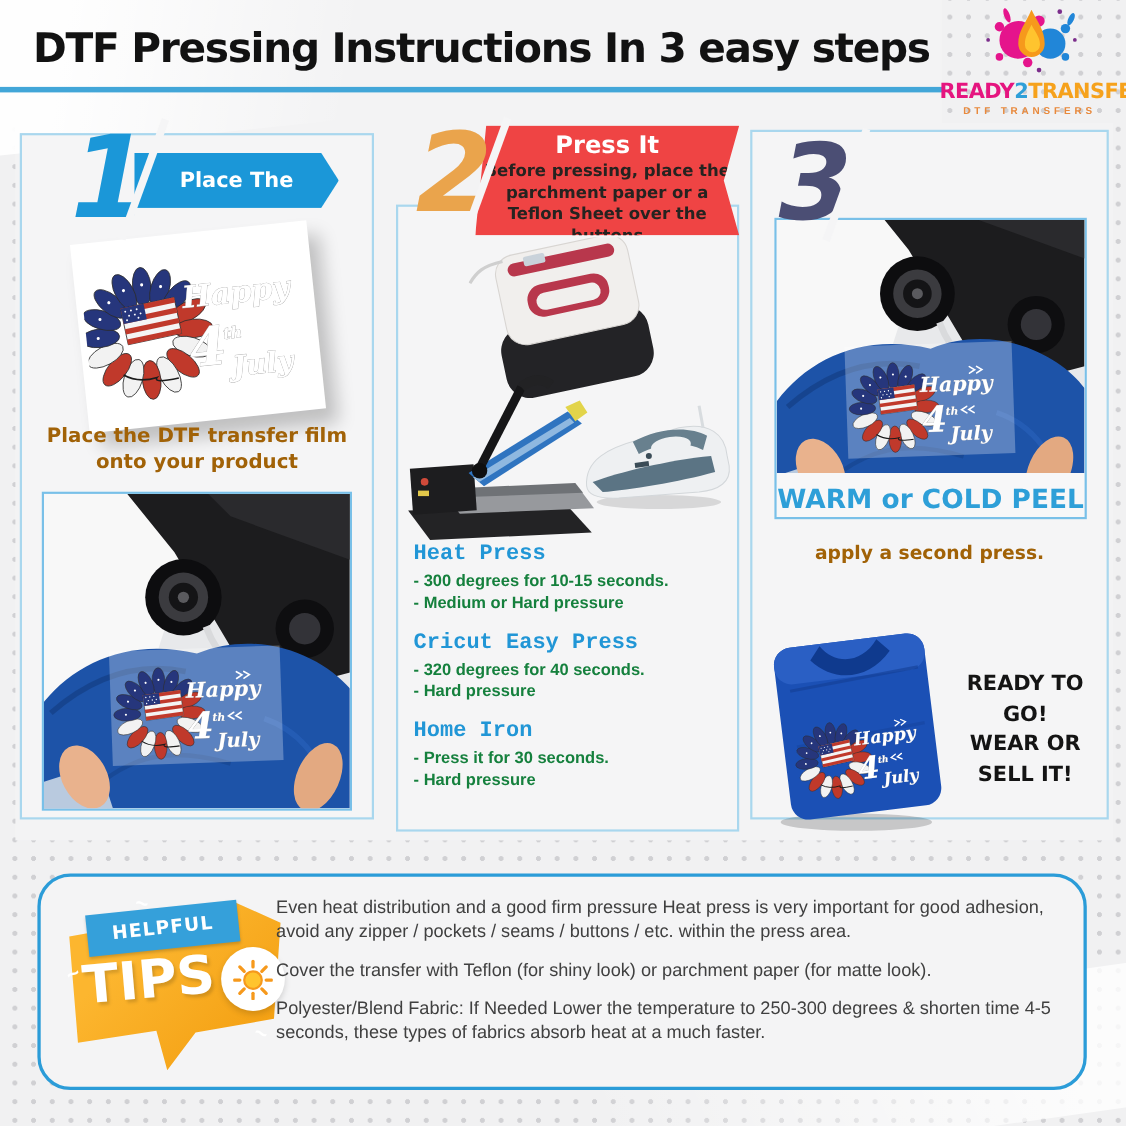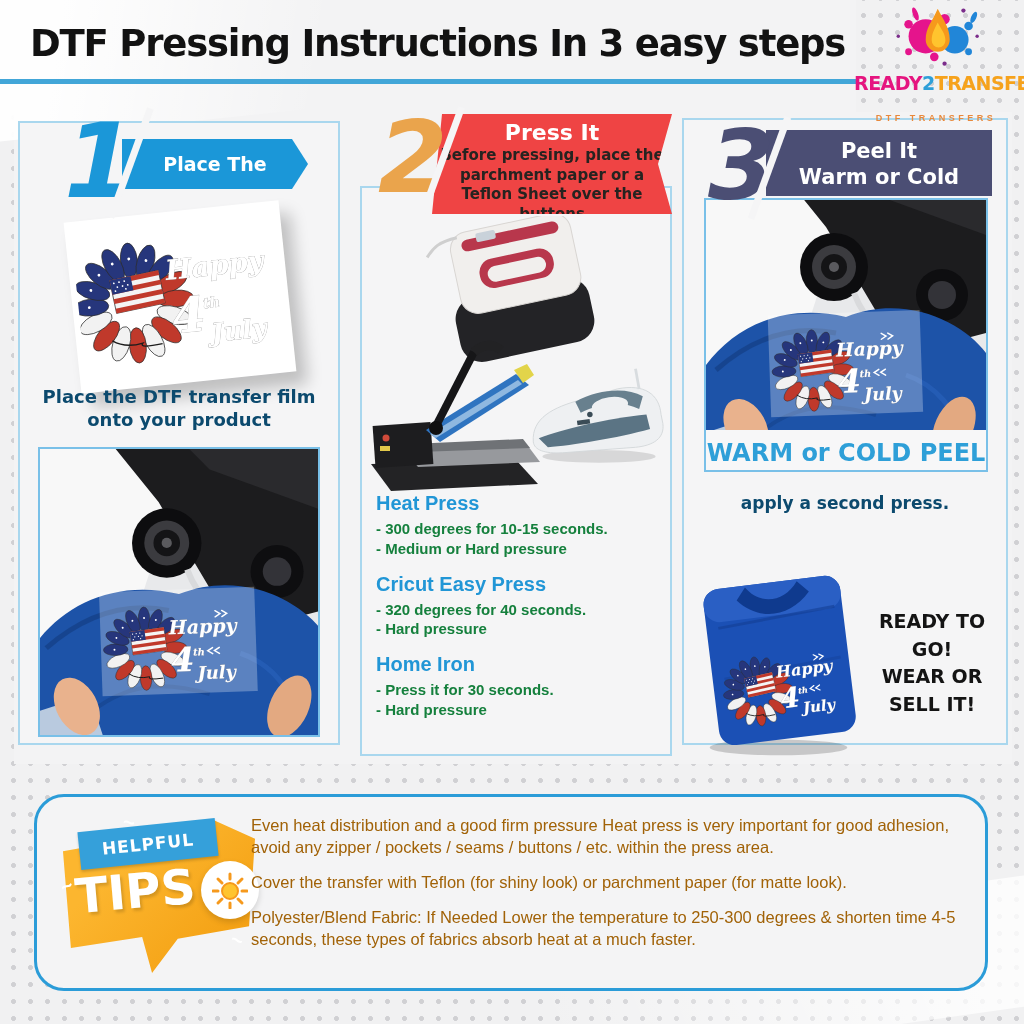--- a/index.html
+++ b/index.html
@@ -25,21 +25,21 @@
 
   
   .page-title { position:absolute; left:30px; top:22px; z-index:3;
     font-family:"DejaVu Sans", sans-serif;
     font-size:37px; font-weight:bold; letter-spacing:-1.2px; color:#121212; }
   .title-underline { position:absolute; left:0; top:79px; width:858px; height:5px;
     background:#42a6d8; z-index:3; }
   .logo { position:absolute; left:854px; top:2px; width:164px; height:112px; z-index:3; text-align:center; }
   .logo-splat-svg { display:block; margin:0 auto; width:118px; height:72px; }
   .logo-name { font-family:"DejaVu Sans", sans-serif; font-size:19px; font-weight:bold; letter-spacing:-0.5px; line-height:1; }
-  .logo-sub { margin-top:20px; font-size:9px; font-weight:bold; letter-spacing:3.5px; color:#e8893c; }
+  .logo-sub { margin-top:3px; font-size:9px; font-weight:bold; letter-spacing:3.5px; color:#e8893c; }
 
   
   .col { position:absolute; border:2px solid #a9d7ee; background:#f5f5f6; z-index:2; }
   .col1 { left:18px;  top:121px; width:322px; height:624px; }
   .col2 { left:360px; top:186px; width:312px; height:570px; }
   .col3 { left:682px; top:118px; width:326px; height:627px; }
 
   .digit { position:absolute; font-family:"DejaVu Sans", sans-serif;
     font-weight:bold; font-style:italic; line-height:1; z-index:3; }
   .digit::after { content:""; position:absolute; right:2px; top:-4%; width:7px; height:112%;
@@ -58,35 +58,35 @@
   .ribbon2-sub { font-size:15px; line-height:1.3; color:#262320; margin-top:0; }
   .ribbon3 { left:82px; top:10px; width:226px; height:66px; background:#4b4e74;
     font-size:21px; line-height:1.25; padding-top:8px; }
 
   .film-wrap { position:absolute; left:52px; top:88px; width:216px; height:172px;
     background:#fff; transform:rotate(-6deg);
     box-shadow:10px 14px 16px rgba(0,0,0,.22); }
   .film-wrap svg { position:absolute; left:6px; top:18px; }
 
   .caption { position:absolute; left:0; right:0; text-align:center;
-    font-family:"DejaVu Sans", sans-serif; font-weight:bold; color:#0c4a6e; }
+    font-family:"DejaVu Sans", sans-serif; font-weight:bold; color:#a16207; }
   .caption1 { top:262px; font-size:18px; line-height:1.3; }
   .caption3 { top:372px; font-size:17px; line-height:1.35; }
 
   .photo-frame { position:absolute; border:2px solid #79c0e8; overflow:hidden; background:#fff; }
   .photo1 { left:18px; top:324px; width:282px; height:290px; }
   .inner3 { position:absolute; left:20px; top:78px; width:284px; height:274px;
     border:2px solid #79c0e8; background:#f7f7f8; overflow:hidden; }
   .peel-label { height:40px; line-height:38px; text-align:center;
     font-family:"DejaVu Sans", sans-serif; font-weight:bold; font-size:24px; color:#2e9fd8; }
 
   .equip { position:absolute; }
   .methods { position:absolute; left:14px; right:8px; top:304px; }
   .method { margin-bottom:14px; }
-  .method-name { font-family:Liberation Sans, sans-serif; font-weight:bold;
+  .method-name { font-family:Liberation Mono, monospace; font-weight:bold;
     font-size:20px; color:#2196d6; margin-bottom:4px; }
   .bullet { font-weight:bold; font-size:15px; color:#15803d; line-height:1.32; }
 
   .folded { position:absolute; left:8px; top:432px; }
   .ready { position:absolute; left:180px; top:488px; width:136px; text-align:center;
     font-family:"DejaVu Sans", sans-serif; font-weight:bold; font-size:19px;
     line-height:1.45; color:#141414; }
 
   
   .tips-box { position:absolute; left:34px; top:794px; width:954px; height:197px;
@@ -103,21 +103,21 @@
     font-family:"DejaVu Sans", sans-serif; font-weight:bold; font-size:48px; color:#fff;
     text-shadow:2px 3px 3px rgba(0,0,0,.15); }
   .badge-circle { position:absolute; left:142px; top:44px; width:58px; height:58px;
     background:#fff; border-radius:50%; box-shadow:0 3px 6px rgba(0,0,0,.15); }
   .badge-circle svg { display:block; margin:11px auto 0; }
   .squiggle { position:absolute; color:#fff; font-weight:bold; font-size:20px; }
   .sq1 { left:2px; top:58px; transform:rotate(-25deg); }
   .sq2 { left:172px; top:112px; transform:rotate(20deg); }
   .sq3 { left:64px; top:-6px; transform:rotate(10deg); }
   .tips-text { position:absolute; left:214px; top:17px; width:726px; }
-  .tips-text p { font-size:16.5px; line-height:1.34; color:#a16207; margin-bottom:13px; }
+  .tips-text p { font-size:16.5px; line-height:1.34; color:#404040; margin-bottom:13px; }
 </style>
 </head>
 <body>
 
 <svg width="0" height="0" style="position:absolute" aria-hidden="true">
   <defs>
 
     <g id="flower-design">
       <g stroke="#2d2d2d" stroke-width="0.8">
         <ellipse cx="62" cy="30" rx="9.5" ry="20" fill="#26367c" transform="rotate(0 62 78)"></ellipse>
@@ -362,24 +362,20 @@
       <div class="method">
         <div class="method-name">Home Iron</div>
         <div class="bullet">- Press it for 30 seconds.</div>
         <div class="bullet">- Hard pressure</div>
       </div>
     </div>
   </div>
 
   <div class="col col3">
     <div class="digit" style="left:24px; top:-2px; font-size:96px; color:#4b4e74;">3</div>
-    <div class="ribbon ribbon3">
-      <div>Peel It</div>
-      <div>Warm or Cold</div>
-    </div>
     <div class="inner3">
       <svg width="280" height="230" viewBox="0 0 280 280" preserveAspectRatio="xMidYMid slice">
           <use href="#press-photo"></use>
         </svg>
       <div class="peel-label">WARM or COLD PEEL</div>
     </div>
     <div class="caption caption3">
       <div>apply a second press.</div>
     </div>
     <svg class="folded" width="172" height="208" viewBox="0 0 175 210">

